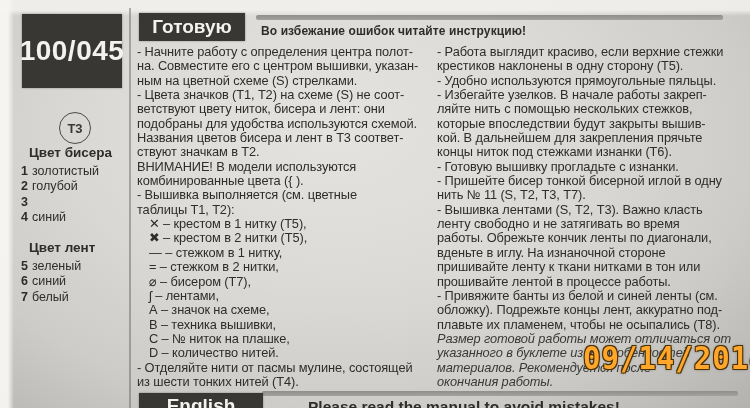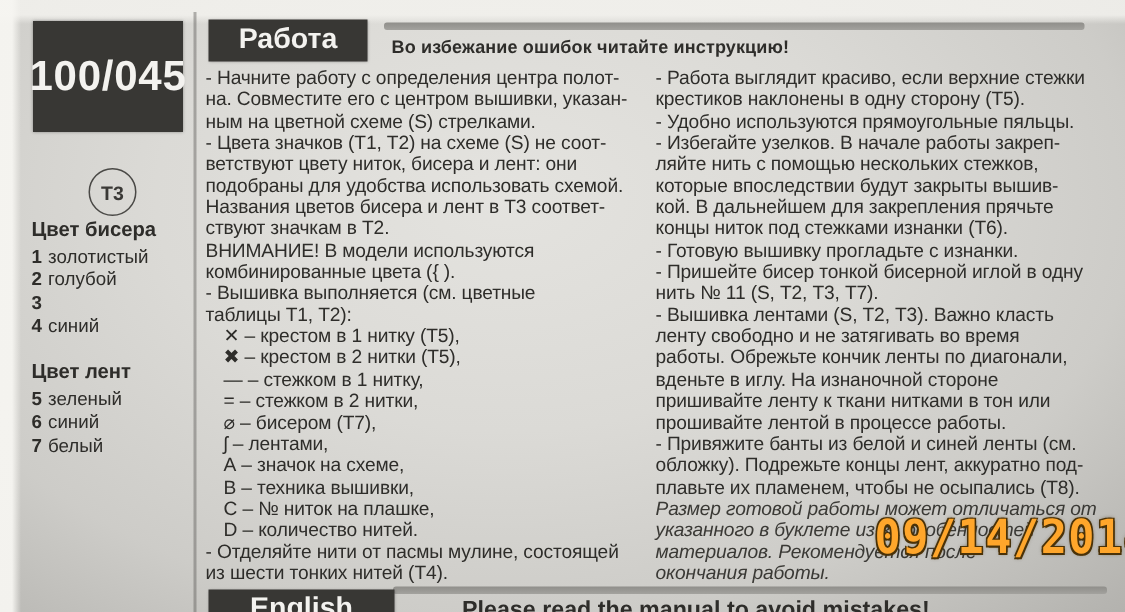--- a/index.html
+++ b/index.html
@@ -16,21 +16,21 @@
   }
   .vdiv{position:absolute;left:129px;top:8px;width:1.5px;height:400px;background:rgba(95,94,90,.45);}
   .blackbox{background:#383734;color:#f3f2ef;display:flex;align-items:center;justify-content:center;box-shadow:0 0 2px rgba(0,0,0,.35);}
   .code-box{position:absolute;left:22px;top:14px;width:100px;height:74px;font-size:28px;font-weight:700;letter-spacing:.5px;}
   .ru-box{position:absolute;left:139px;top:13px;width:106px;height:28px;font-size:19px;font-weight:700;}
   .top-rule{position:absolute;left:256px;top:15px;width:467px;height:5px;background:linear-gradient(180deg,#8f8e8a,#a3a29e);border-radius:2px;}
   .ru-header{position:absolute;left:261px;top:24px;font-size:12px;font-weight:700;letter-spacing:.1px;}
   .t3-circle{position:absolute;left:59px;top:112px;width:30px;height:30px;border:1.6px solid #4a4946;border-radius:50%;
     display:flex;align-items:center;justify-content:center;font-size:13px;font-weight:700;color:#3a3936;}
   .side{position:absolute;left:21px;top:145px;width:112px;font-size:12.5px;line-height:15.6px;white-space:nowrap;}
-  .side .list-title{font-weight:700;font-size:13.5px;margin-bottom:3px;}
+  .side .list-title{font-weight:700;font-size:13.5px;margin-bottom:3px;margin-left:8px;}
   .side .gap{height:14px;}
   .c-item{display:flex;}
   .c-item b{width:11px;flex:none;font-weight:700;}
   .col{position:absolute;top:45px;font-size:12.8px;line-height:14.35px;letter-spacing:-.1px;}
   .col-mid{left:137px;width:298px;}
   .col-right{left:437px;width:300px;}
   .tl{white-space:nowrap;}
   .tl b{font-weight:400;}
   .tl.sym{padding-left:12px;}
   .tl.it{font-style:italic;color:#3a3935;}
@@ -53,21 +53,21 @@
 
 <div class="page">
 
   <div class="vdiv"></div>
 
   <div class="blackbox code-box">
     <span>100/045</span>
   </div>
 
   <div class="blackbox ru-box">
-    <span>Работа</span>
+    <span>Готовую</span>
   </div>
 
   <div class="top-rule"></div>
 
   <div class="ru-header">Во избежание ошибок читайте инструкцию!</div>
 
   <div class="t3-circle">
     <span>Т3</span>
   </div>
 
@@ -107,21 +107,21 @@
         </div>
       </div>
   </div>
 
   <div class="col col-mid">
       <div class="tl">- Начните работу с определения центра полот-</div>
       <div class="tl">на. Совместите его с центром вышивки, указан-</div>
       <div class="tl">ным на цветной схеме (<b>S</b>) стрелками.</div>
       <div class="tl">- Цвета значков (<b>Т1</b>, <b>Т2</b>) на схеме (<b>S</b>) не соот-</div>
       <div class="tl">ветствуют цвету ниток, бисера и лент: они</div>
-      <div class="tl">подобраны для удобства использовать схемой.</div>
+      <div class="tl">подобраны для удобства используются схемой.</div>
       <div class="tl">Названия цветов бисера и лент в <b>Т3</b> соответ-</div>
       <div class="tl">ствуют значкам в <b>Т2</b>.</div>
       <div class="tl"><b>ВНИМАНИЕ!</b> В модели используются</div>
       <div class="tl">комбинированные цвета (<b>{</b> ).</div>
       <div class="tl"><b>- Вышивка выполняется</b> (см. цветные</div>
       <div class="tl">таблицы <b>Т1</b>, <b>Т2</b>):</div>
       <div class="tl sym"><b>✕</b> – крестом в <b>1</b> нитку (<b>Т5</b>),</div>
       <div class="tl sym"><b>✖</b> – крестом в <b>2</b> нитки (<b>Т5</b>),</div>
       <div class="tl sym"><b>—</b> – стежком в <b>1</b> нитку,</div>
       <div class="tl sym"><b>=</b> – стежком в <b>2</b> нитки,</div>

